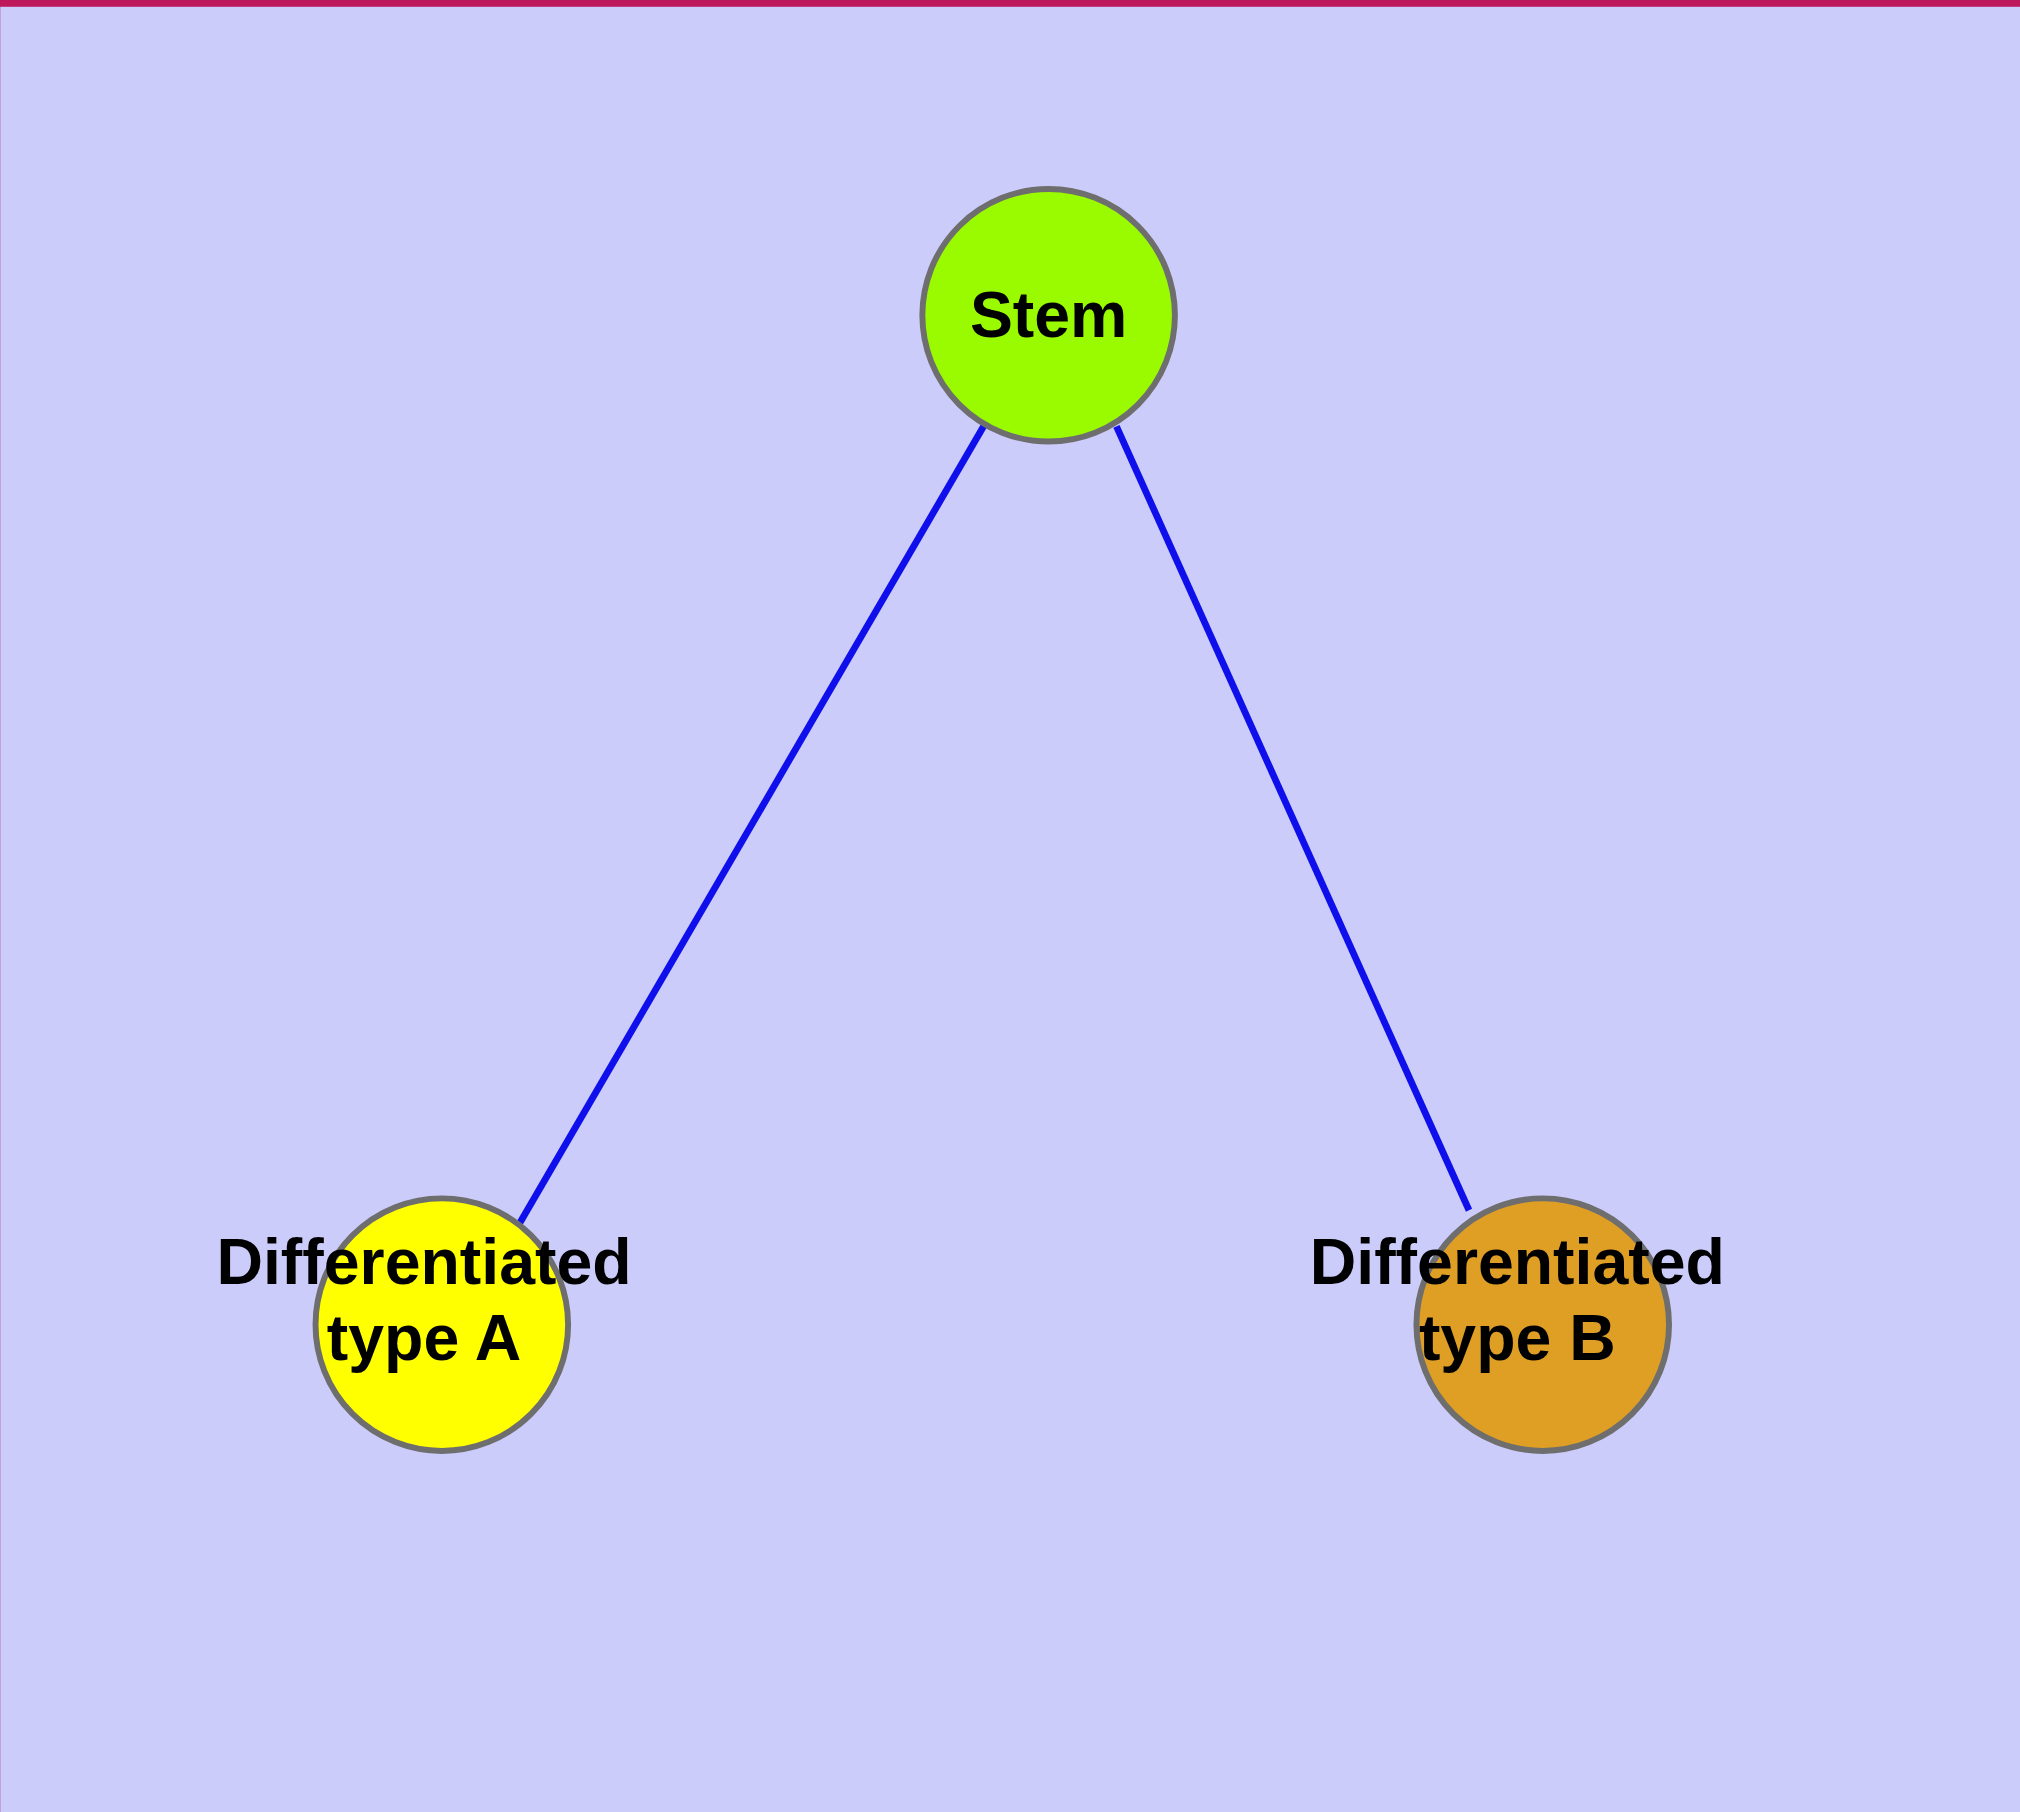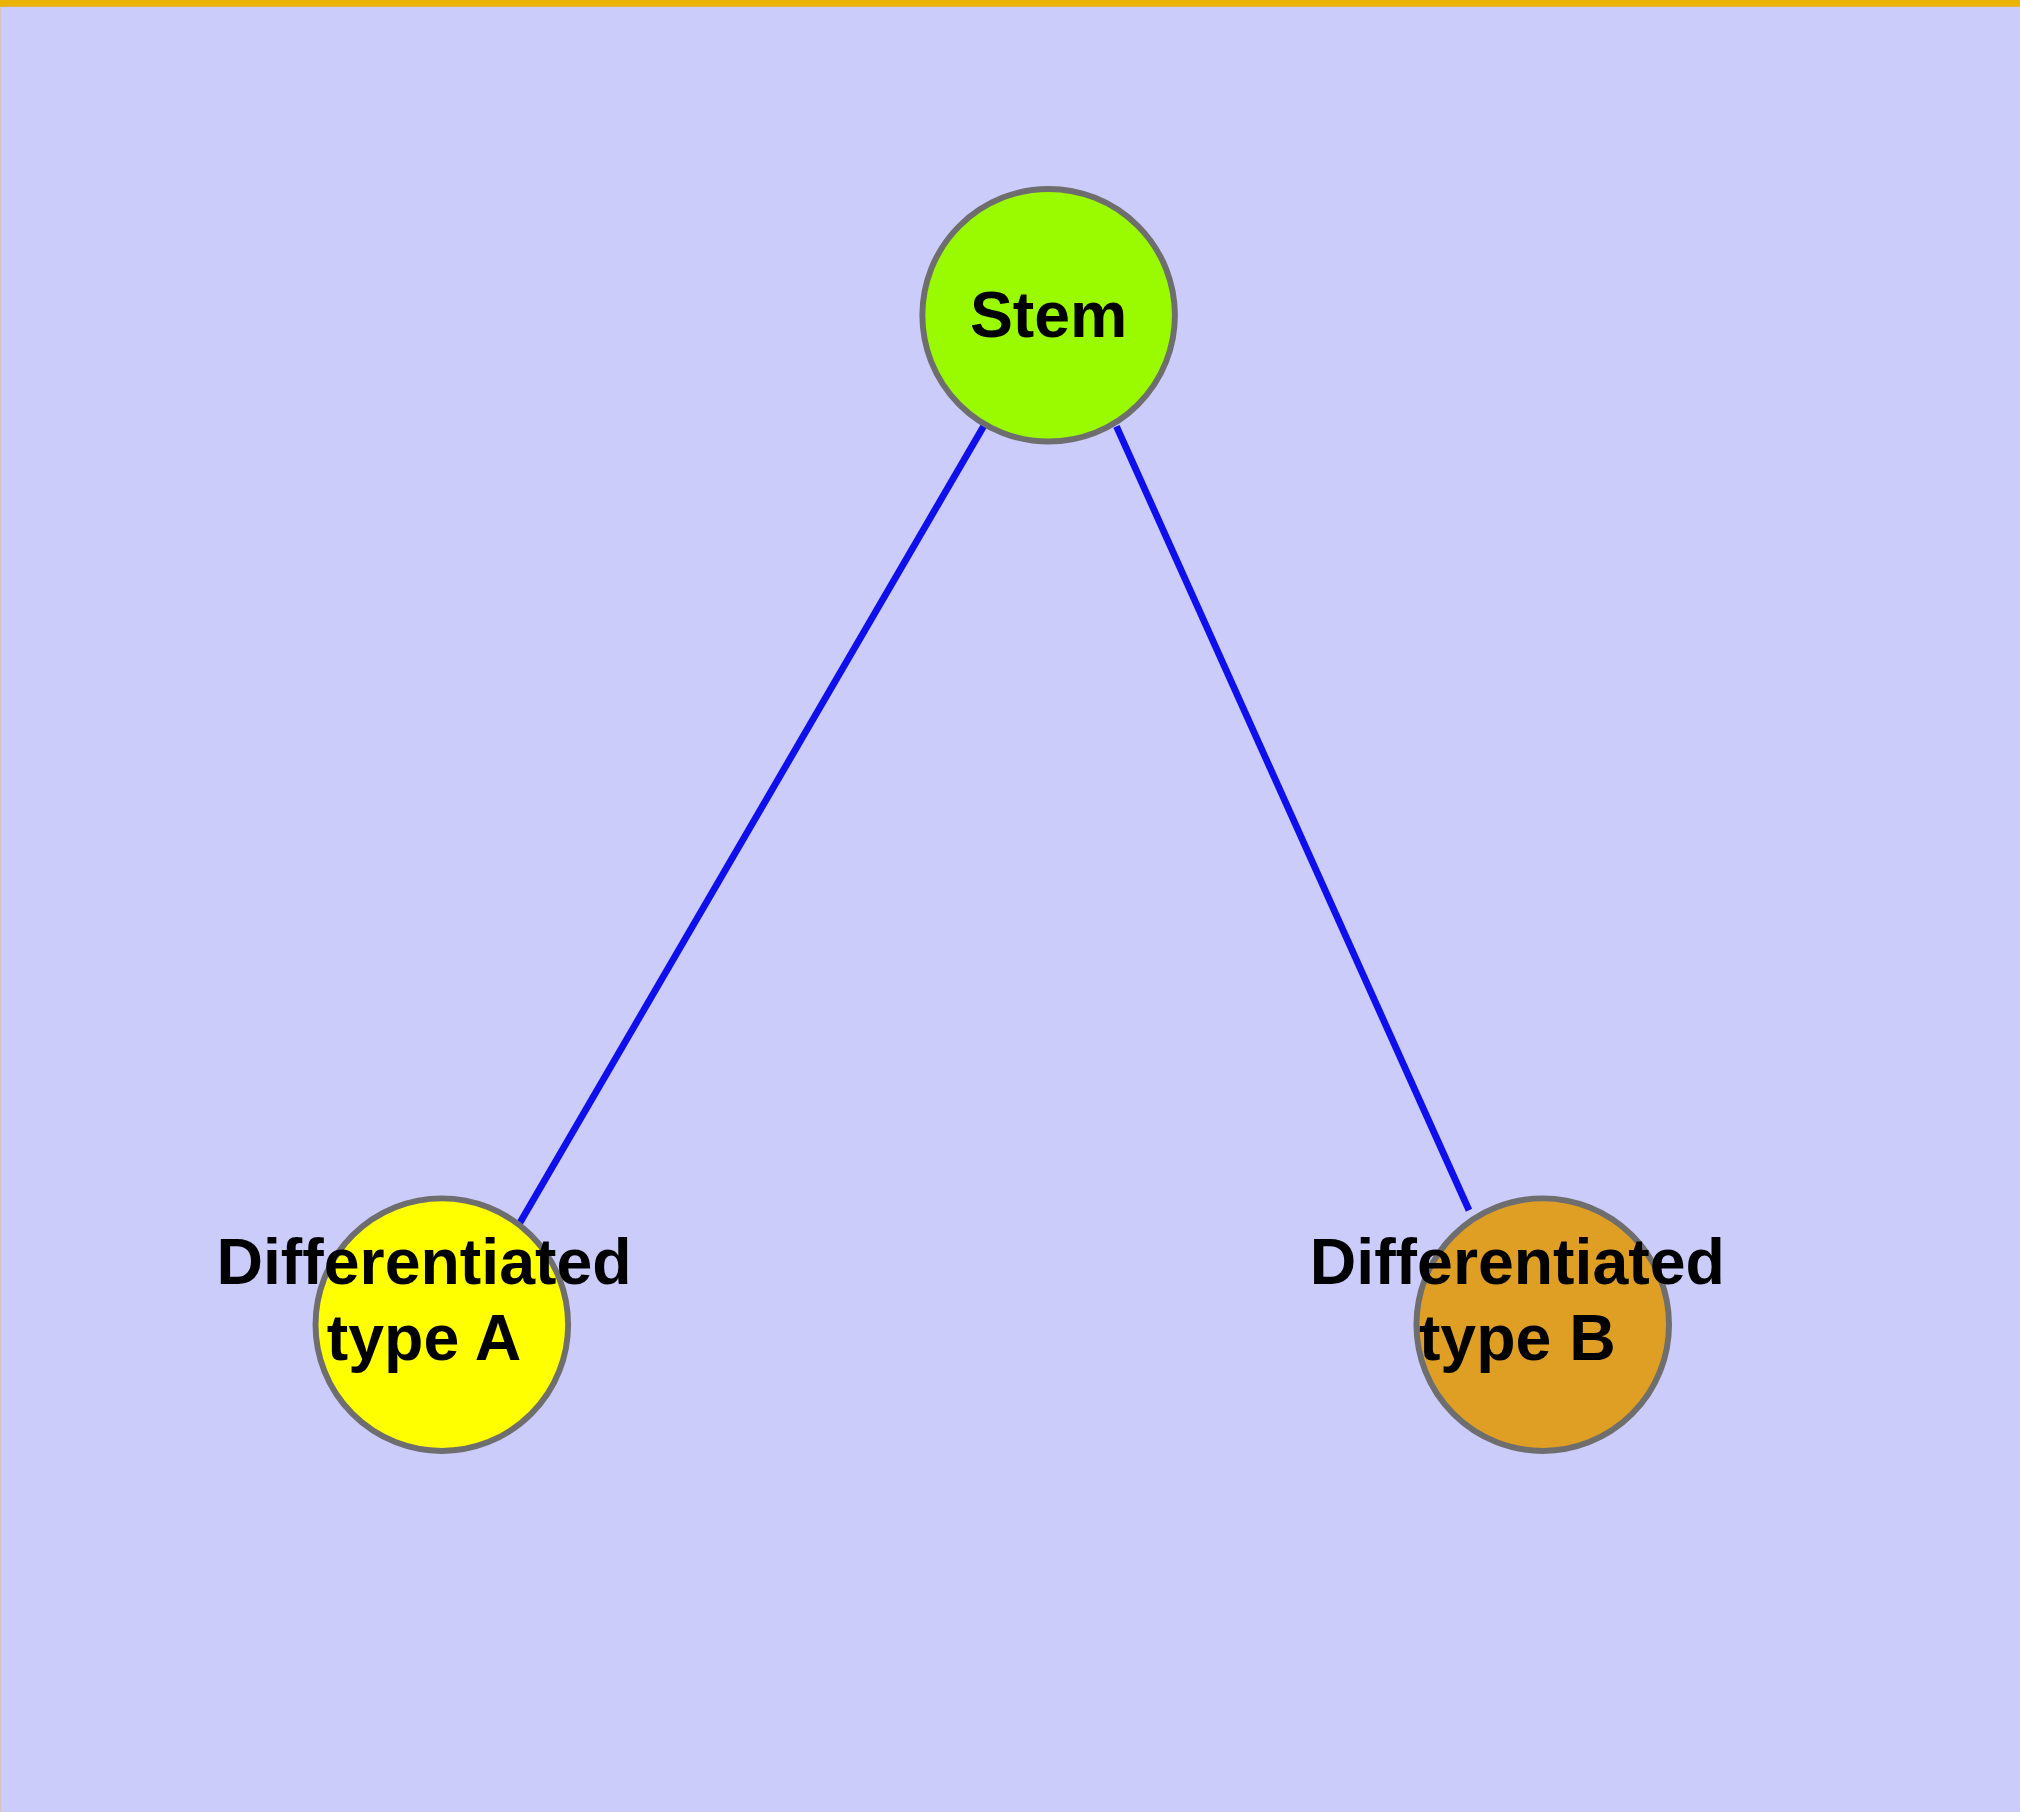--- a/index.html
+++ b/index.html
@@ -4,21 +4,21 @@
 <style>
   html, body {
     margin: 0;
     padding: 0;
     background: #ffffff;
   }
   #canvas {
     position: relative;
     width: 2021px;
     height: 1812px;
-    background: #eab308;
+    background: #be185d;
     overflow: hidden;
     font-family: "Liberation Sans", sans-serif;
   }
   #graph-svg {
     position: absolute;
     left: 0;
     top: 0;
     width: 2021px;
     height: 1812px;
     display: block;

